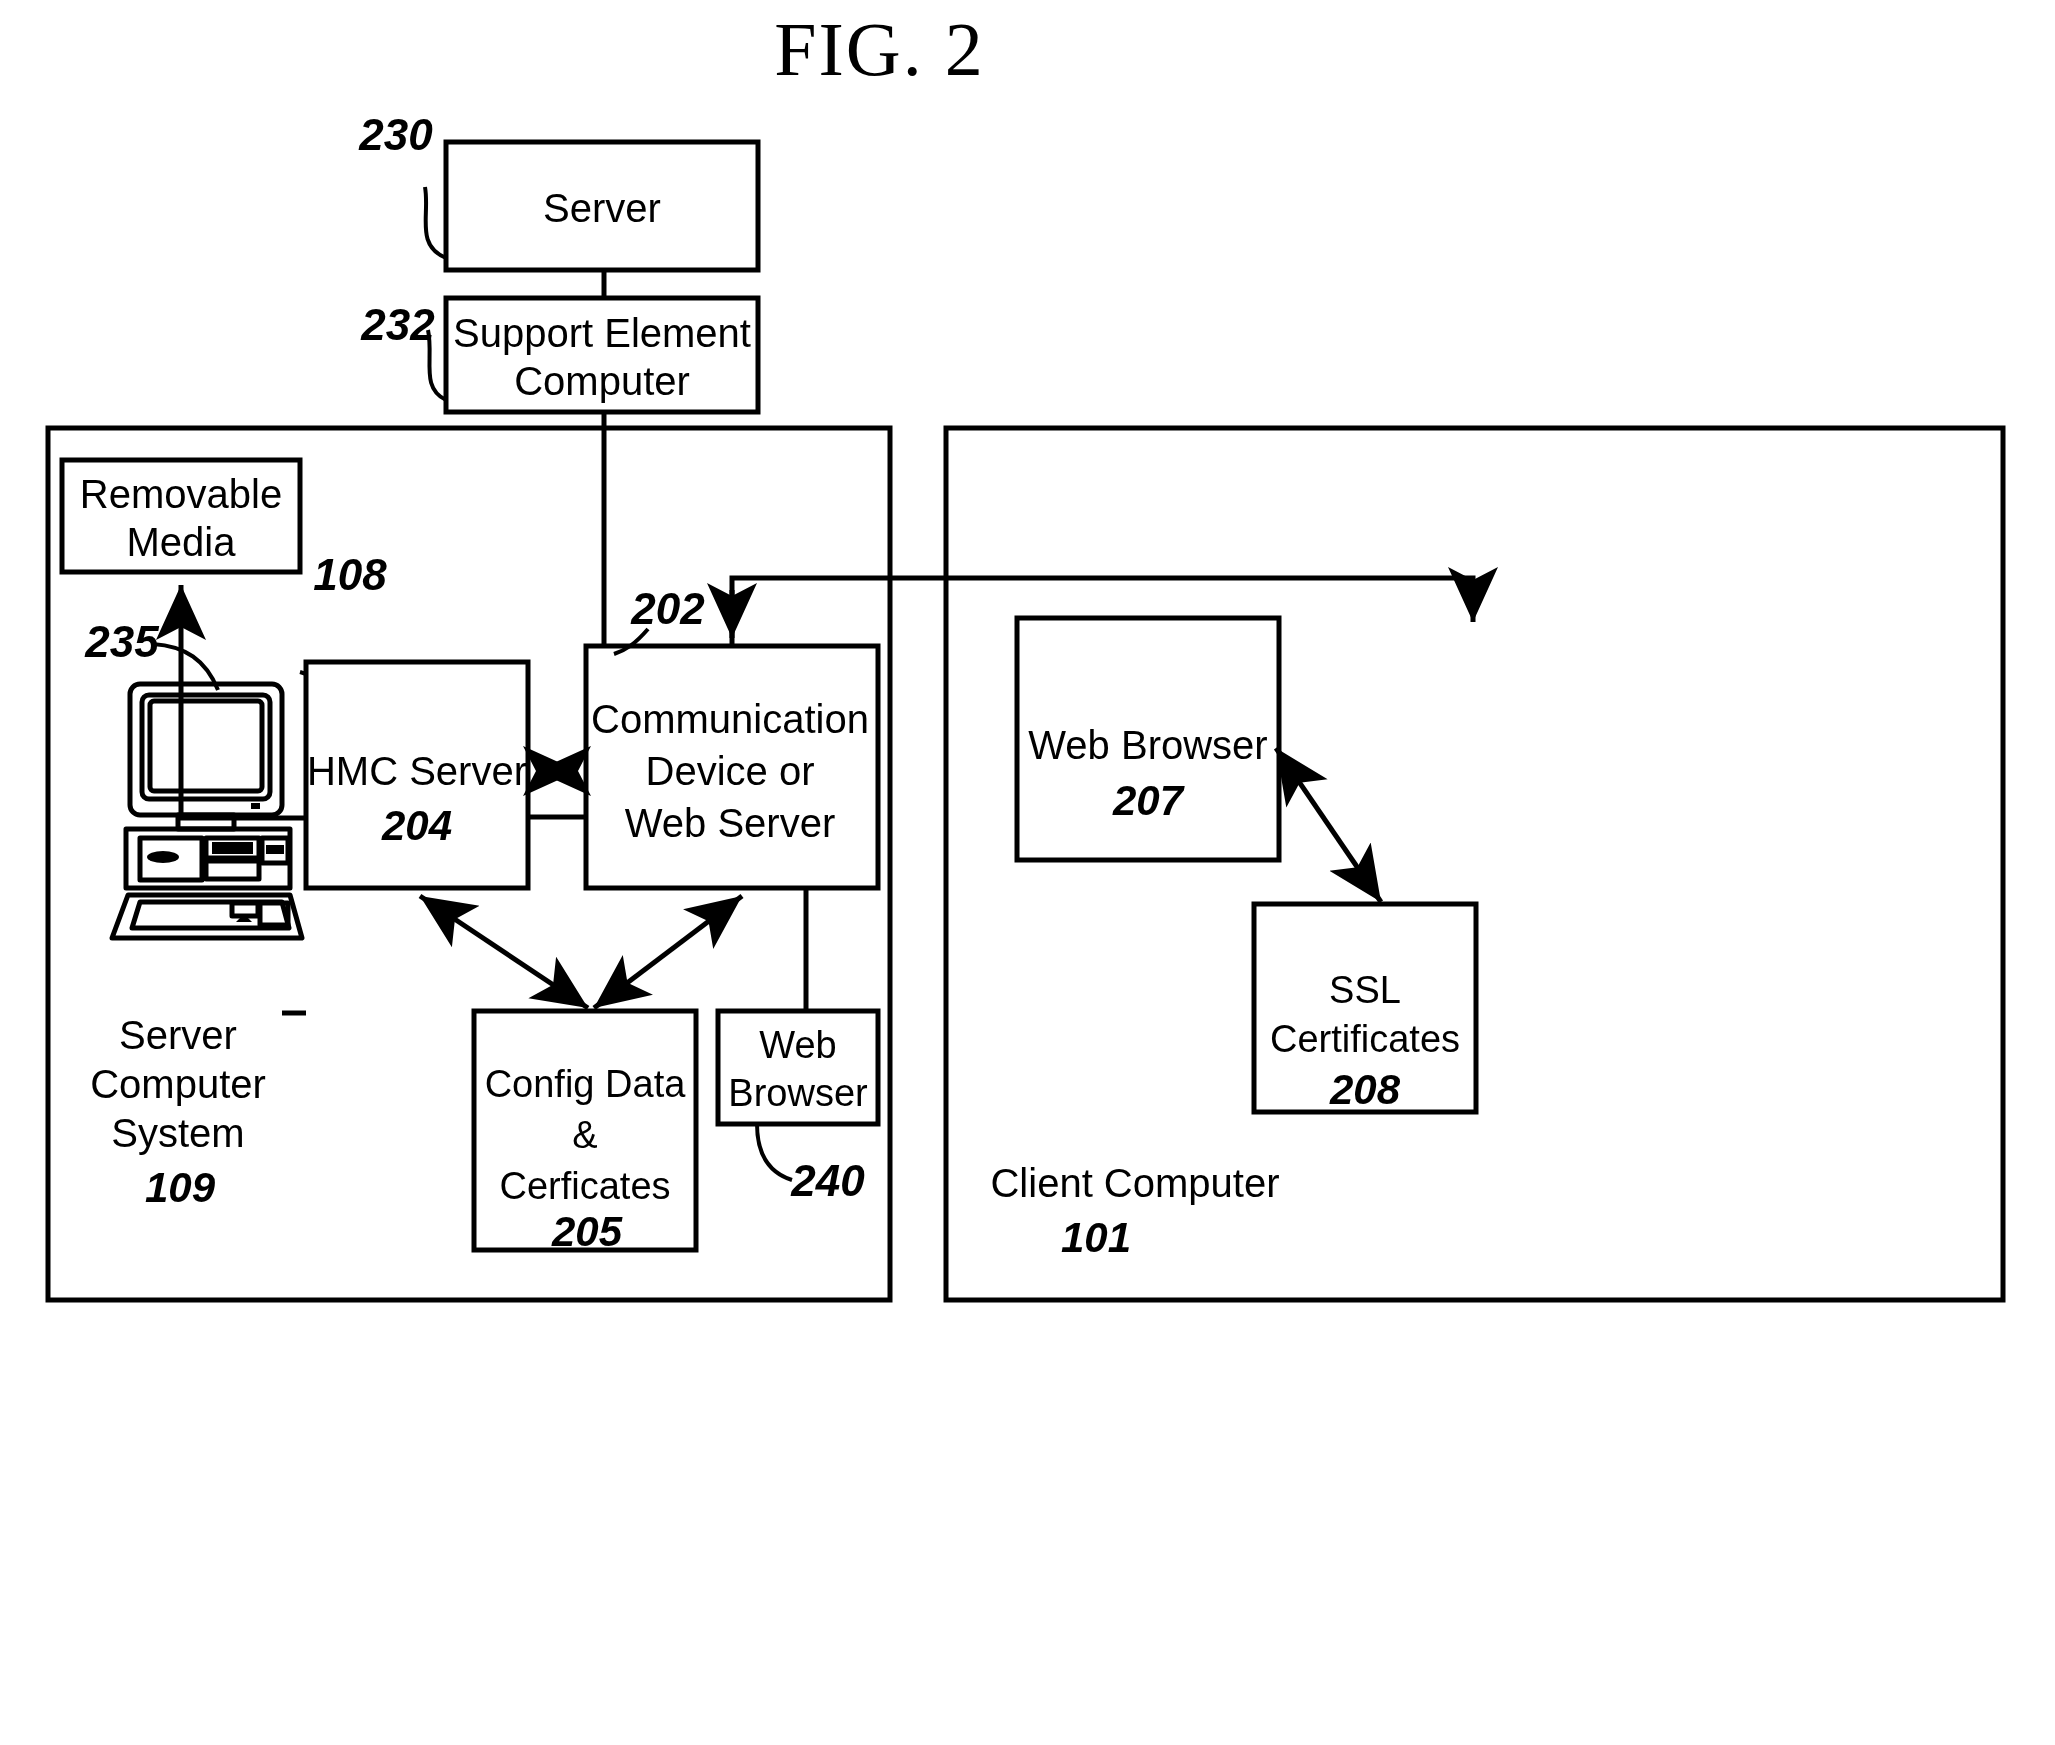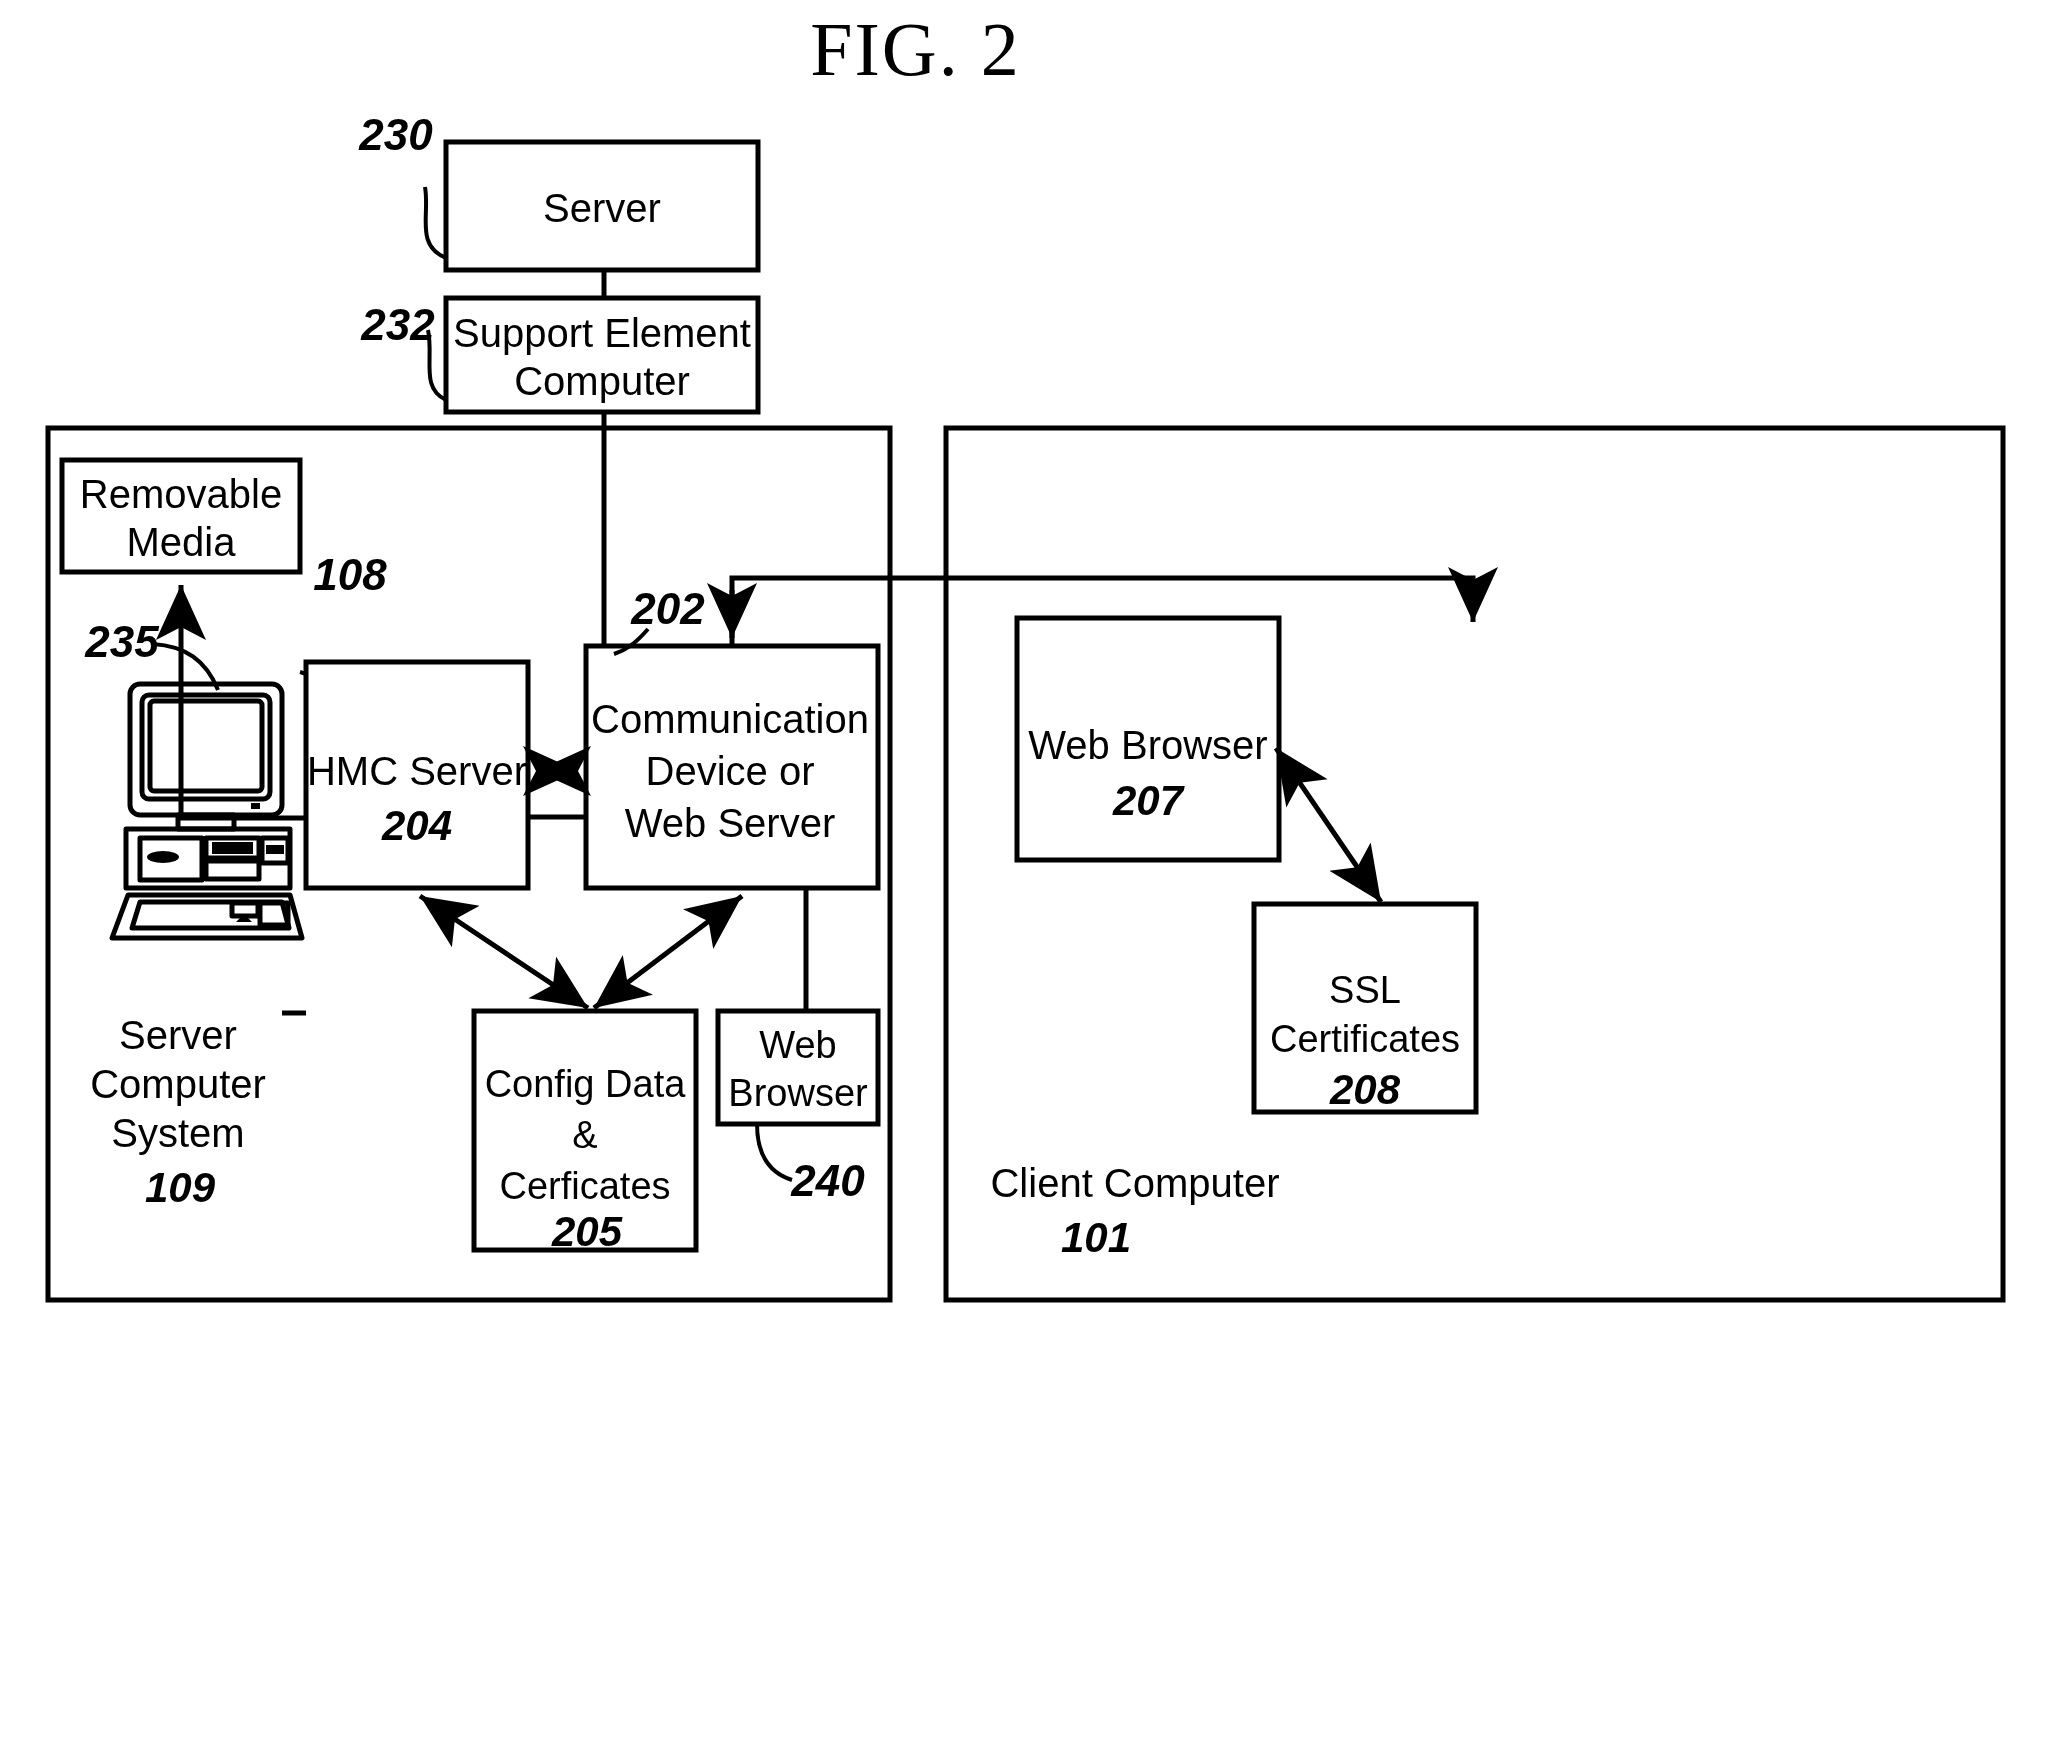--- a/index.html
+++ b/index.html
@@ -18,21 +18,20 @@
   #fig-title {
     position: absolute;
     top: 6px;
     left: 0;
     width: 1759px;
     text-align: center;
     font-family: "Liberation Serif", serif;
     font-size: 76px;
     letter-spacing: 2px;
     color: #000;
-    margin-left: 36px;
   }
   svg#diagram {
     position: absolute;
     top: 0;
     left: 0;
   }
   .boxtext {
     font-family: "Liberation Sans", sans-serif;
     font-size: 40px;
     fill: #000;

